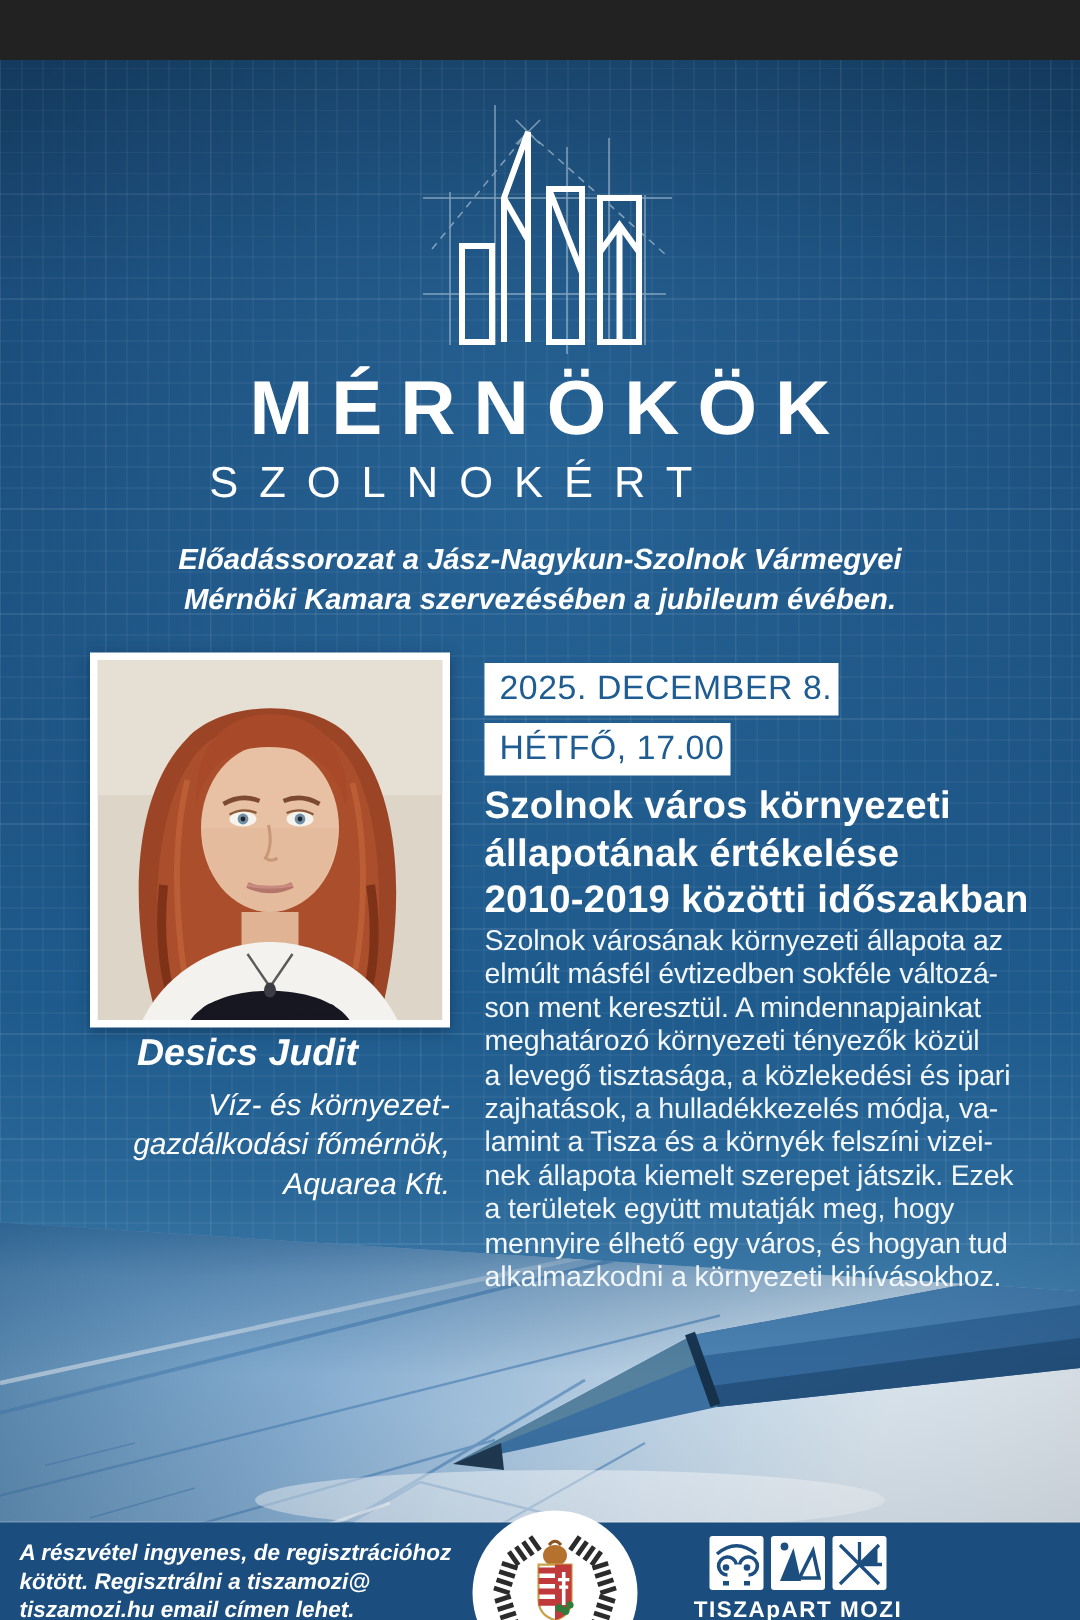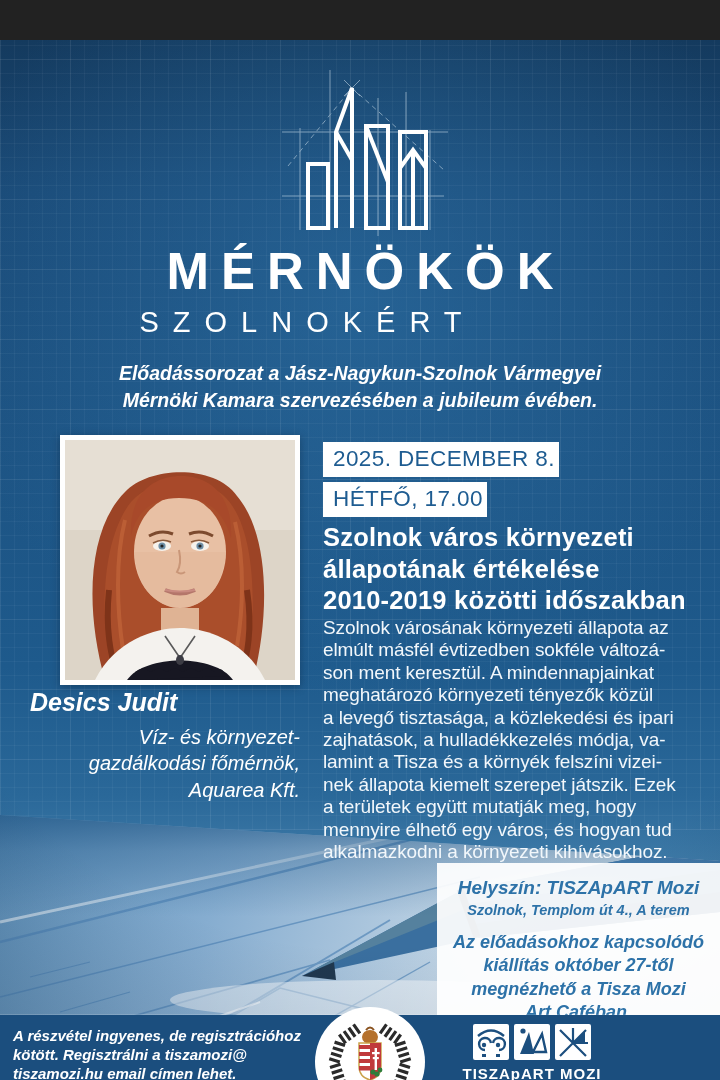--- a/index.html
+++ b/index.html
@@ -32,21 +32,21 @@
   .brand-title{left:0;top:202px;width:720px;text-align:center;
     font-size:51px;font-weight:700;letter-spacing:12px;text-indent:12px;}
   .brand-sub{left:0;top:266px;width:601px;text-align:center;
     font-size:29px;font-weight:400;letter-spacing:14px;text-indent:14px;}
   .series-note{left:0;top:320px;width:720px;text-align:center;
     font-style:italic;font-weight:700;font-size:19.5px;line-height:1.38;}
   
   .photo-card{left:60px;top:395px;width:240px;height:250px;background:#fff;
     box-shadow:0 2px 8px rgba(0,20,40,.35);padding:5px;box-sizing:border-box;}
   .photo-card svg{display:block;width:100%;height:100%;}
-  .speaker-name{left:30px;top:648px;width:270px;text-align:left;
+  .speaker-name{left:30px;top:648px;width:270px;text-align:center;
     font-size:25px;font-weight:700;font-style:italic;}
   .speaker-role{left:10px;top:684px;width:290px;text-align:right;
     font-size:20px;font-style:italic;line-height:1.32;}
   
   .date-badges{left:323px;top:402px;}
   .date-badge{display:block;width:max-content;background:#fff;color:var(--badge_text,#1e5c91);
     font-weight:400;font-size:22.5px;letter-spacing:.4px;padding:4px 4px 5px 10px;margin-bottom:5px;}
   .event-title{left:323px;top:482px;width:396px;
     font-size:25.5px;font-weight:800;line-height:1.24;letter-spacing:.2px;}
   .event-desc{left:323px;top:577px;width:400px;
@@ -198,28 +198,20 @@
 son ment keresztül. A mindennapjainkat
 meghatározó környezeti tényezők közül
 a levegő tisztasága, a közlekedési és ipari
 zajhatások, a hulladékkezelés módja, va-
 lamint a Tisza és a környék felszíni vizei-
 nek állapota kiemelt szerepet játszik. Ezek
 a területek együtt mutatják meg, hogy
 mennyire élhető egy város, és hogyan tud
 alkalmazkodni a környezeti kihívásokhoz.</div>
 
-  <div class="abs venue-box">
-    <div class="venue-label">Helyszín: TISZApART Mozi</div>
-    <div class="venue-address">Szolnok, Templom út 4., A terem</div>
-    <div class="venue-note pre">Az előadásokhoz kapcsolódó
-kiállítás október 27-től
-megnézhető a Tisza Mozi
-Art Caféban.</div>
-  </div>
 
   <div class="abs footer-bar"></div>
 
   <div class="abs reg-note pre">A részvétel ingyenes, de regisztrációhoz
 kötött. Regisztrálni a tiszamozi@
 tiszamozi.hu email címen lehet.</div>
 
   <div class="abs coa-badge">
     <svg viewBox="0 0 112 112" width="112" height="112">
       <circle cx="56" cy="56" r="55" fill="#ffffff"></circle>

